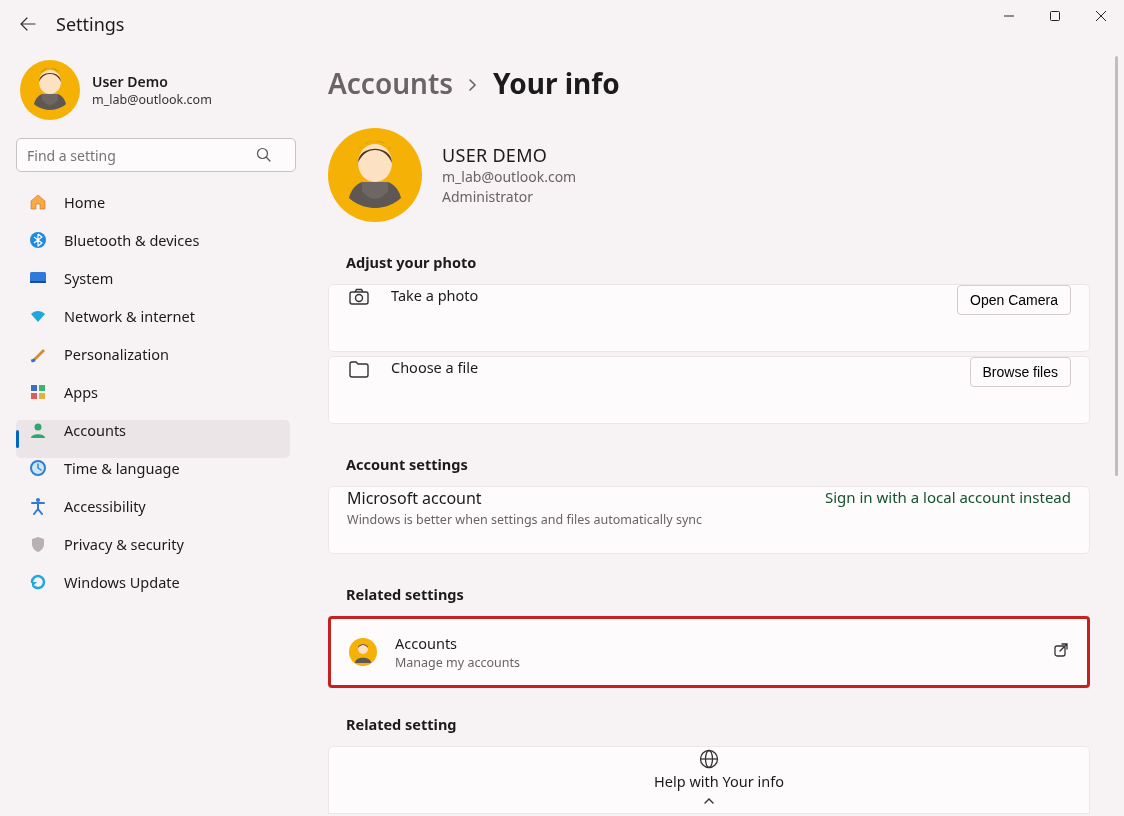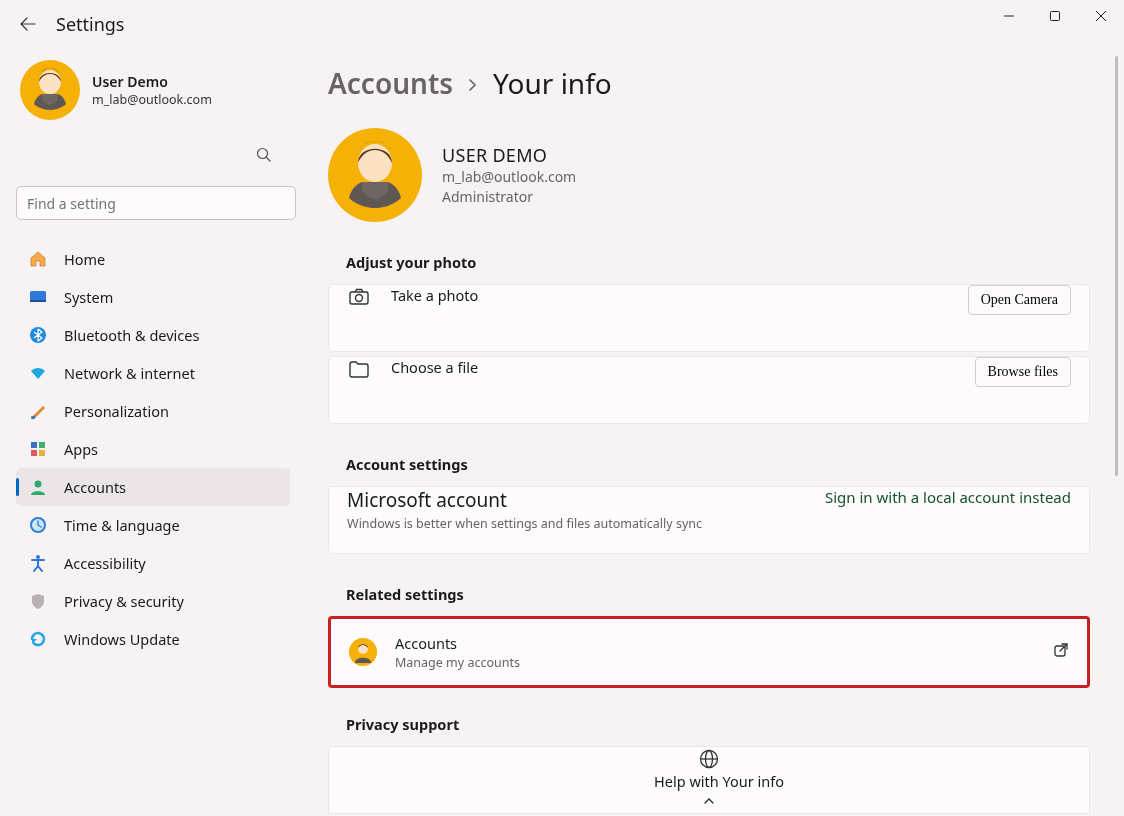--- a/index.html
+++ b/index.html
@@ -71,31 +71,30 @@
   .search input {
     width: 280px;
     height: 34px;
     border: 1px solid #c9c2c4;
     border-radius: 5px;
     background: #fdfbfc;
     padding: 0 34px 0 10px;
     font-size: 14px;
     outline:none;
     font-family:inherit;
-    margin-top:48px;
   }
   .search .searchicon {
     position:absolute;
     right: 18px; top: 8px;
     color:#555;
   }
 
   .nav { list-style:none; margin:0; padding:0; }
   .nav-item {
-    display:flex; align-items:center; gap:16px;
+    display:flex; gap:16px;
     height:38px;
     padding-left:12px;
     border-radius:5px;
     font-size:14.5px;
     cursor:pointer;
     position:relative;
   }
   .nav-item .nicon {
     width:20px; height:20px;
     display:flex; align-items:center; justify-content:center;
@@ -136,21 +135,21 @@
   }
   .breadcrumb .bc1 {
     font-size: 28px;
     font-weight:600;
     color:#6b6366;
     cursor:pointer;
   }
   .breadcrumb .chev { color:#6b6366; font-size:18px; margin-top:2px;}
   .breadcrumb .bc2 {
     font-size: 28px;
-    font-weight:400;
+    font-weight:700;
     color:#1b1b1b;
   }
 
   .profile {
     display:flex; align-items:center; gap:20px;
     margin-bottom: 30px;
   }
   .avatar-lg {
     width:94px; height:94px; border-radius:50%;
     overflow:hidden;
@@ -188,21 +187,21 @@
   .card .csub {
     font-size:12.5px; color:#6a6265; margin-top:2px;
   }
   .card .cbtn {
     background:#fdfbfc;
     border:1px solid #d4ccce;
     border-radius:4px;
     padding: 6px 12px;
     font-size:14px;
     cursor:pointer;
-    font-family:Liberation Serif, serif;
+    font-family:Liberation Sans, sans-serif;
   }
   .card .clink {
     color:#14532d;
     font-size:15px;
     cursor:pointer;
   }
 
   .section-gap { height: 26px; }
 
   .related-card {
@@ -305,34 +304,34 @@
         <span class="nicon">
             <svg width="18" height="18" viewBox="0 0 18 18">
               <path d="M2 8 L9 2 L16 8 L16 16 L11 16 L11 11 L7 11 L7 16 L2 16 Z" fill="#f9a94a" stroke="#c17018" stroke-width="0.6"></path>
             </svg>
           </span>
         <span>Home</span>
       </li>
       <li class="nav-item">
         <span class="nicon">
             <svg width="18" height="18" viewBox="0 0 18 18">
+              <circle cx="9" cy="9" r="8" fill="#1f8ae0"></circle>
+              <path d="M9 3 L13 6 L9 9 L13 12 L9 15 L9 3 M5 6 L9 9 M5 12 L9 9" stroke="#fff" stroke-width="1.2" fill="none" stroke-linejoin="round"></path>
+            </svg>
+          </span>
+        <span>Bluetooth &amp; devices</span>
+      </li>
+      <li class="nav-item">
+        <span class="nicon">
+            <svg width="18" height="18" viewBox="0 0 18 18">
               <rect x="1" y="3" width="16" height="11" rx="1.5" fill="#2f79d8"></rect>
               <rect x="1" y="12" width="16" height="2" fill="#1a4f99"></rect>
             </svg>
           </span>
         <span>System</span>
-      </li>
-      <li class="nav-item">
-        <span class="nicon">
-            <svg width="18" height="18" viewBox="0 0 18 18">
-              <circle cx="9" cy="9" r="8" fill="#1f8ae0"></circle>
-              <path d="M9 3 L13 6 L9 9 L13 12 L9 15 L9 3 M5 6 L9 9 M5 12 L9 9" stroke="#fff" stroke-width="1.2" fill="none" stroke-linejoin="round"></path>
-            </svg>
-          </span>
-        <span>Bluetooth &amp; devices</span>
       </li>
       <li class="nav-item">
         <span class="nicon">
             <svg width="18" height="18" viewBox="0 0 18 18">
               <path d="M9 15 L2 7 C6 3 12 3 16 7 Z" fill="#1fa8e0"></path>
             </svg>
           </span>
         <span>Network &amp; internet</span>
       </li>
       <li class="nav-item">
@@ -454,21 +453,21 @@
       </span>
       <span class="clabel">Choose a file</span>
       <button class="cbtn">Browse files</button>
     </div>
 
     <div class="section-gap"></div>
 
     <div class="section-title">Account settings</div>
     <div class="card">
       <div style="flex:1">
-        <div style="font-size:19px;">Microsoft account</div>
+        <div style="font-size:16px;">Microsoft account</div>
         <div class="csub">Windows is better when settings and files automatically sync</div>
       </div>
       <span class="clink">Sign in with a local account instead</span>
     </div>
 
     <div class="section-gap"></div>
 
     <div class="section-title">Related settings</div>
     <div class="related-card">
       <span class="ricon">
@@ -486,21 +485,21 @@
       <span class="ropen">
         <svg width="16" height="16" viewBox="0 0 16 16">
               <rect x="2" y="4" width="10" height="10" rx="2" stroke="#333" stroke-width="1.3" fill="none"></rect>
               <path d="M9 2 L14 2 L14 7 M14 2 L7 9" stroke="#333" stroke-width="1.3" fill="none" stroke-linecap="round"></path>
             </svg>
       </span>
     </div>
 
     <div class="section-gap"></div>
 
-    <div class="section-title">Privacy support</div>
+    <div class="section-title">Related setting</div>
     <div class="help-card">
       <span class="hicon">
         <svg width="22" height="22" viewBox="0 0 22 22">
               <circle cx="11" cy="11" r="8.5" stroke="#333" stroke-width="1.3" fill="none"></circle>
               <ellipse cx="11" cy="11" rx="3.5" ry="8.5" stroke="#333" stroke-width="1.3" fill="none"></ellipse>
               <line x1="2.5" y1="11" x2="19.5" y2="11" stroke="#333" stroke-width="1.3"></line>
             </svg>
       </span>
       <span class="hlabel">Help with Your info</span>
       <span class="hchev">

